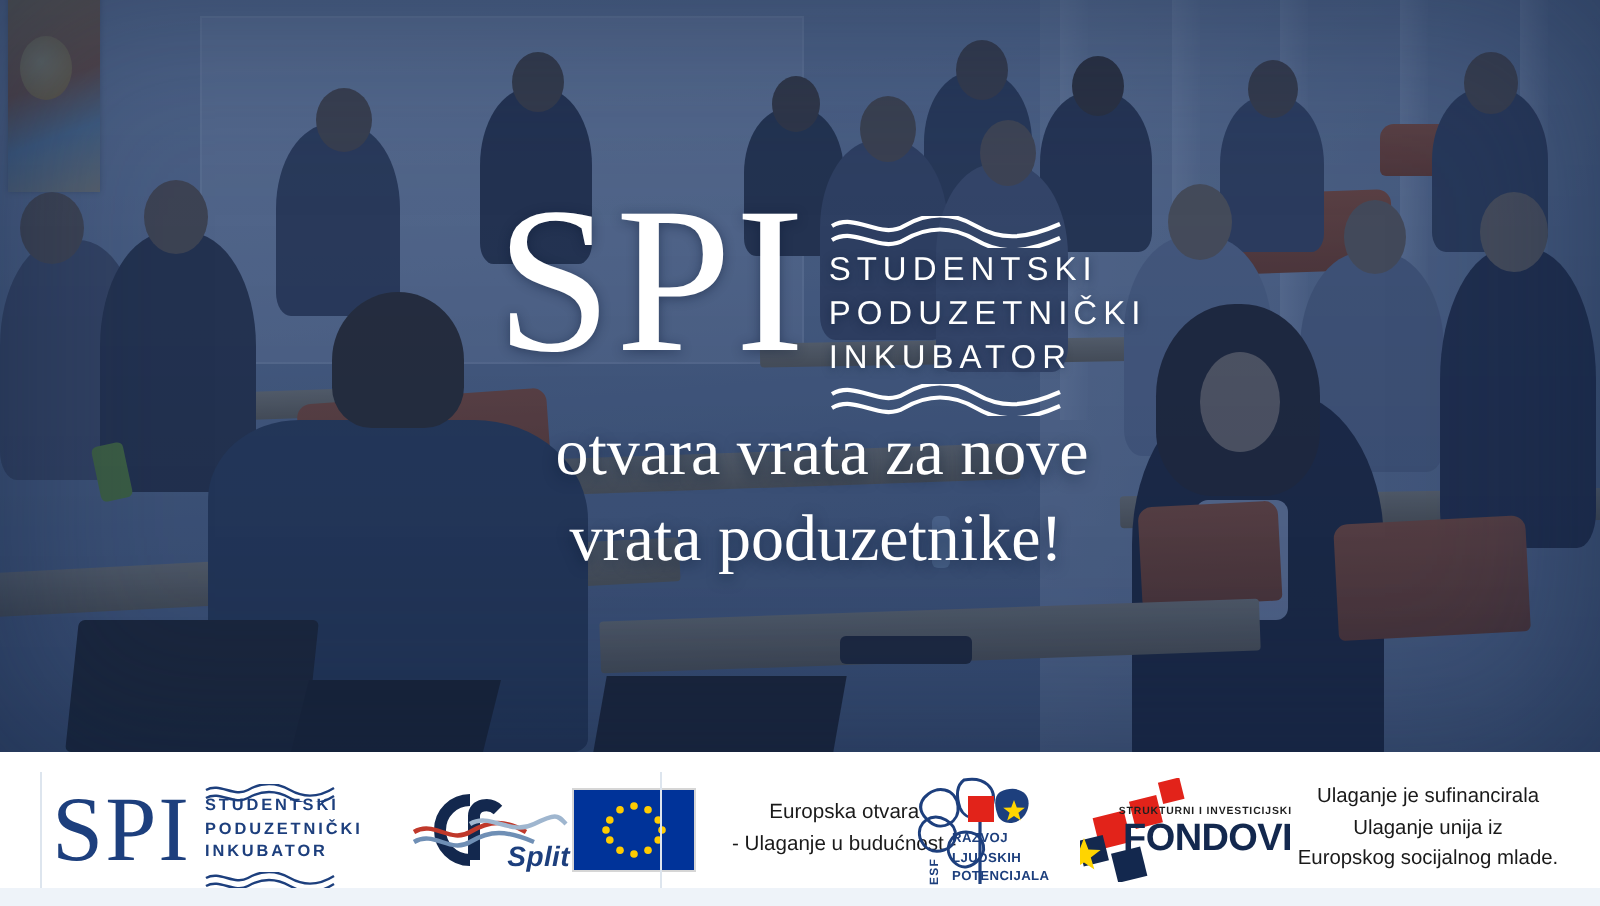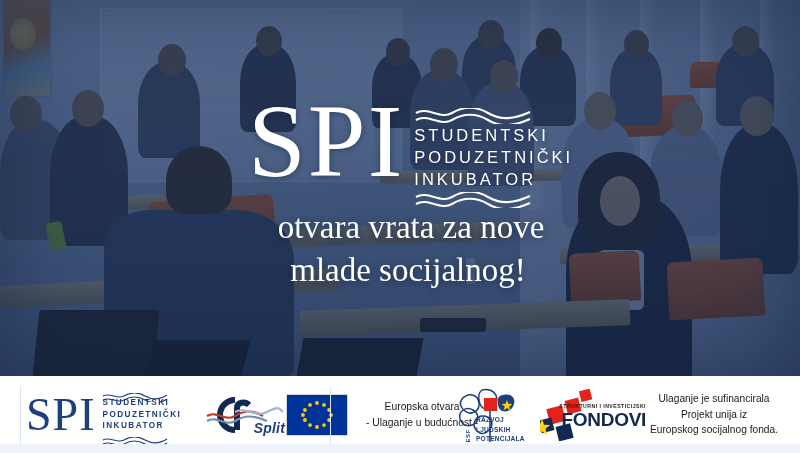--- a/index.html
+++ b/index.html
@@ -233,21 +233,21 @@
           <svg width="118" height="16" viewBox="0 0 118 16">
             <path d="M2 5 C14 -2, 26 12, 38 5 S62 -2, 74 5 S98 12, 116 4" fill="none" stroke="#ffffff" stroke-width="2.1"></path>
             <path d="M2 12 C14 5, 26 19, 38 12 S62 5, 74 12 S98 19, 116 11" fill="none" stroke="#ffffff" stroke-width="2.1"></path>
           </svg>
         </div>
       </div>
     </div>
 
     <div class="tagline">
       <span class="l1">otvara vrata za nove</span>
-      <span class="l2">mlade socijalnog!</span>
+      <span class="l2">vrata poduzetnike!</span>
     </div>
   </div>
 
   <div class="footer">
 
     <div class="blk f-spi">
       <div class="txt">SPI</div>
       <div class="side">
         <div class="w">
           <svg width="66" height="9" viewBox="0 0 66 9">
@@ -340,22 +340,22 @@
           <path d="M-4 34 l2.2 5.8 6.1 .2 -4.9 3.8 1.8 5.9 -5.2-3.5 -5.2 3.5 1.8-5.9 -4.9-3.8 6.1-.2Z" fill="#ffd400" transform="translate(6,-4)"></path>
         </svg>
         <div class="ftop">STRUKTURNI I INVESTICIJSKI</div>
         <div class="fbig">FONDOVI</div>
       </div>
     </div>
 
     <div class="blk f-note">
       <div class="t">
         <div>Ulaganje je sufinancirala</div>
-        <div>Projekt unija iz</div>
-        <div>Europskog socijalnog fonda.</div>
+        <div>Ulaganje unija iz</div>
+        <div>Europskog socijalnog mlade.</div>
       </div>
     </div>
 
     <div class="footbar"></div>
     <div class="f-sep" style="left:20px;"></div>
     <div class="f-sep" style="left:330px;"></div>
 
   </div>
 </div>
 

